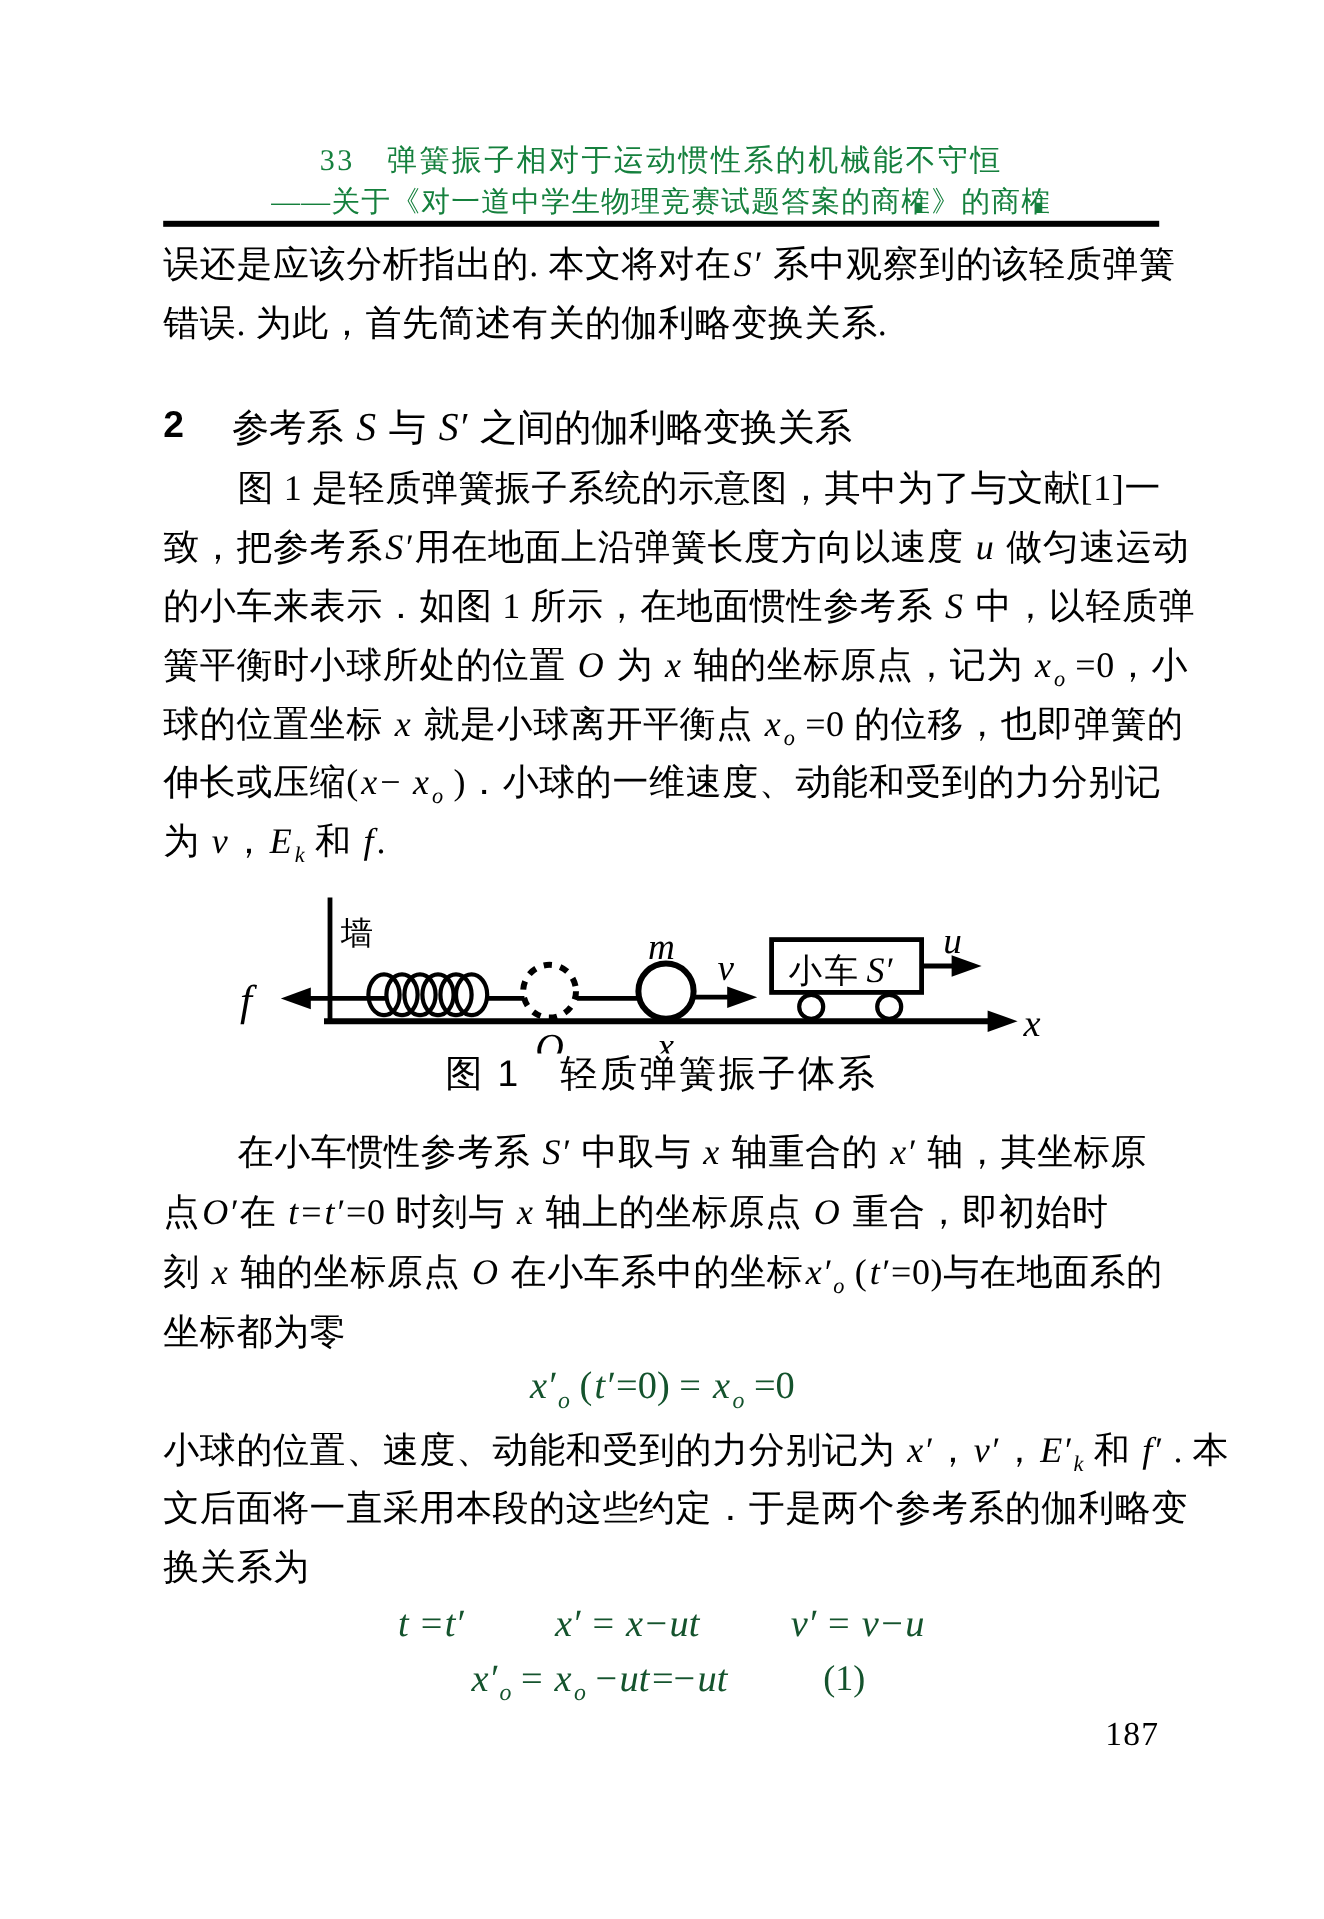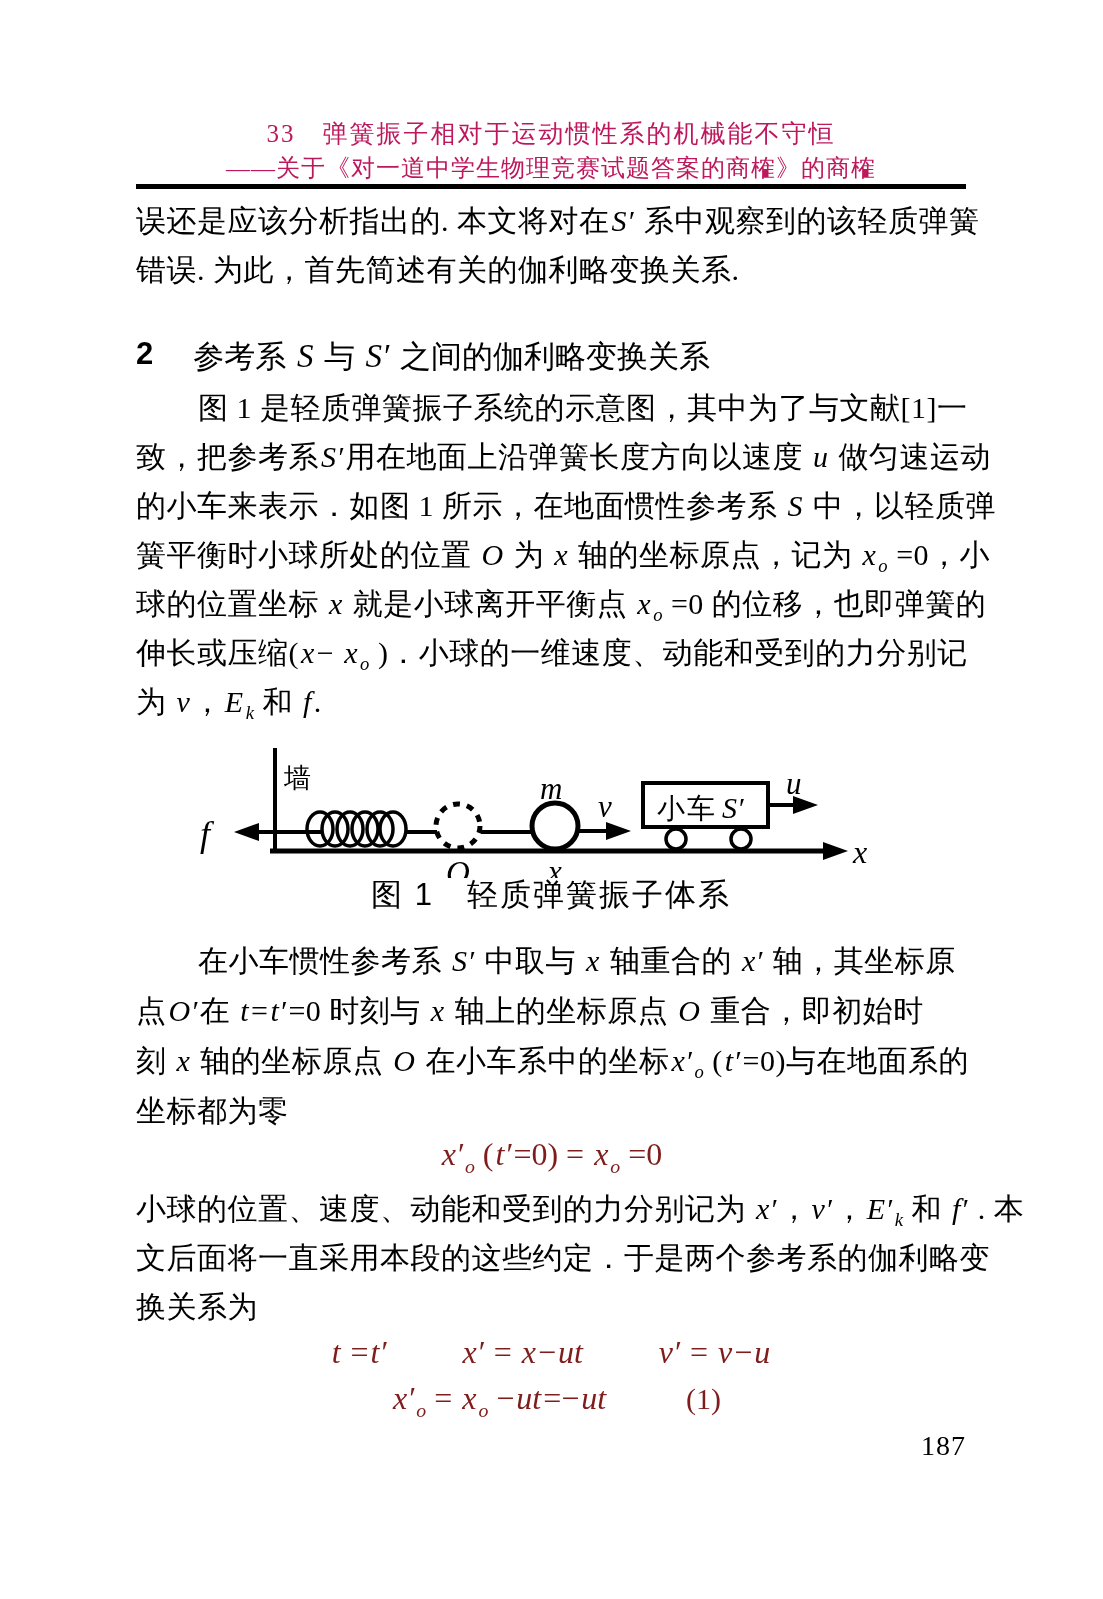--- a/index.html
+++ b/index.html
@@ -4,21 +4,21 @@
 <style>
   html,body{margin:0;padding:0;}
   body{
     width:1103px;height:1599px;position:relative;
     background:#ffffff;color:#000;
     font-family:"Liberation Serif",serif;
     overflow:hidden;
   }
   .abs{position:absolute;}
   
-  .hdr{left:136px;width:830px;text-align:center;white-space:nowrap;color:#be185d;}
+  .hdr{left:136px;width:830px;text-align:center;white-space:nowrap;color:#15803d;}
   .hdr1{top:117px;font-size:25px;letter-spacing:2px;}
   .hdr2{top:152px;font-size:24px;letter-spacing:1px;}
   .rule{top:184px;left:136px;width:830px;height:5px;background:#000;}
   
   .para{left:136px;width:830px;font-size:30px;line-height:49px;letter-spacing:0.5px;color:#000000;}
   .para .line{height:49px;white-space:nowrap;}
   .indent{text-indent:62px;}
   .p1{top:196px;}
   .p2{top:383px;}
   .p3{top:936px;line-height:50px;}
@@ -31,21 +31,21 @@
   .sg-r{font-family:"Liberation Serif",serif;}
   .sg-i{font-family:"Liberation Serif",serif;font-style:italic;padding:0 2px;}
   .sg-sub{font-family:"Liberation Serif",serif;font-style:italic;font-size:0.62em;vertical-align:-0.4em;}
   .sg-hb{font-family:"Liberation Sans",sans-serif;font-weight:normal;}
   .heading .sg-i{font-size:33px;font-weight:normal;}
   
   .fig{top:733px;left:136px;}
   .caption{top:874px;left:136px;width:830px;text-align:center;
     font-family:"Liberation Sans",sans-serif;font-weight:normal;font-size:31px;letter-spacing:2px;}
   
-  .eq{font-size:32px;color:#7f1d1d;white-space:nowrap;}
+  .eq{font-size:32px;color:#14532d;white-space:nowrap;}
   .eqA{top:1136px;left:136px;width:830px;text-align:center;}
   .eqB{top:1334px;left:136px;width:830px;display:flex;justify-content:center;gap:72px;}
   .eqC-wrap{top:1380px;left:136px;width:830px;height:46px;}
   .eqC-main{position:absolute;left:255px;top:0;}
   .eqC-label{position:absolute;left:550px;top:2px;font-size:30px;}
   
   .pageno{top:1430px;left:136px;width:830px;text-align:right;font-size:28px;letter-spacing:1px;}
   svg text{font-family:"Liberation Serif",serif;fill:#000;}
   svg .math{font-style:italic;}
 </style>

